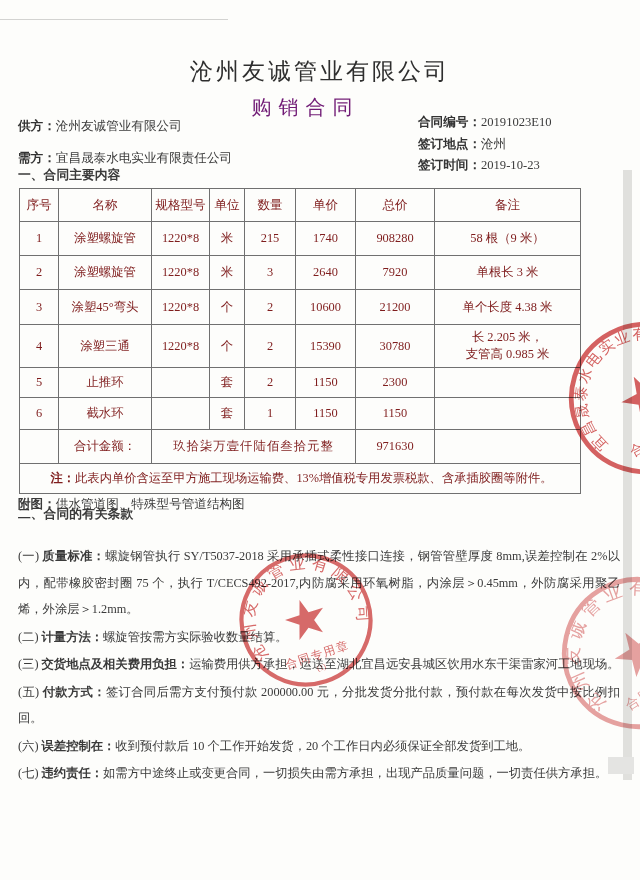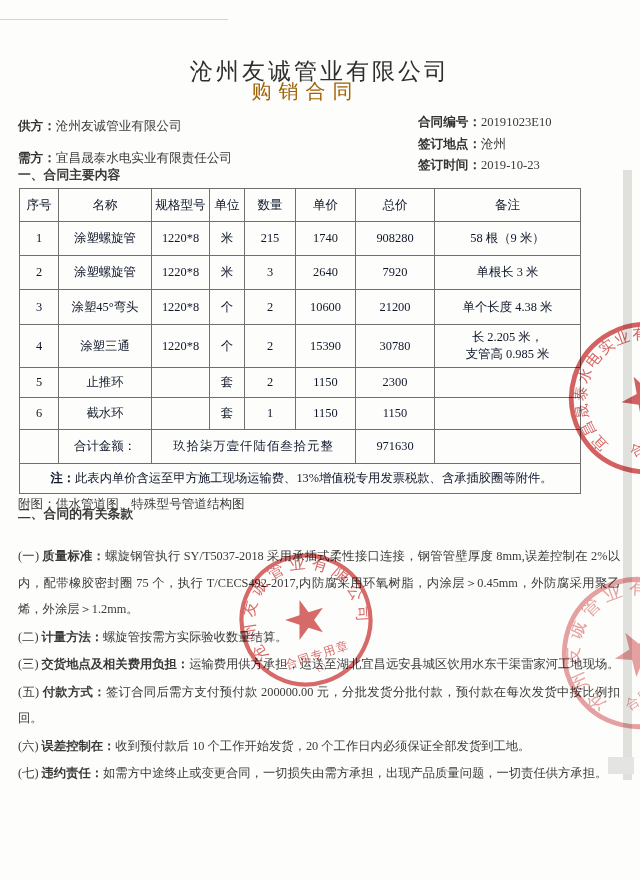--- a/index.html
+++ b/index.html
@@ -5,48 +5,48 @@
   html,body{margin:0;padding:0;background:#e9e9e7;}
   .page{
     position:relative;width:640px;height:880px;margin:0 auto;
     background:#fdfdfb;overflow:hidden;
     font-family:"Liberation Serif","DejaVu Serif",serif;
     color:#3a3a3a;
   }
   .abs{position:absolute;}
   
   .title1{top:56px;left:0;width:640px;text-align:center;font-size:23px;letter-spacing:3px;color:#2e2e2e;}
-  .title2{top:78px;left:0;width:611px;text-align:center;font-size:20px;letter-spacing:7px;color:#a16207;}
+  .title2{top:94px;left:0;width:611px;text-align:center;font-size:20px;letter-spacing:7px;color:#701a75;}
   
   .meta{font-size:12.6px;color:#3a3a3a;}
   .meta b{font-weight:bold;color:#333;}
   .supplier-line{top:118px;left:18px;}
   .buyer-line{top:150px;left:18px;}
   .sec1{top:167px;left:18px;font-weight:bold;font-size:12.8px;}
   .m-right1{top:114px;left:418px;}
   .m-right2{top:136px;left:418px;}
   .m-right3{top:157px;left:418px;}
   
   table.main{
     position:absolute;top:188px;left:19px;width:561px;
     border-collapse:collapse;table-layout:fixed;
-    font-size:12.4px;color:#0f172a;padding-left:16px;
+    font-size:12.4px;color:#7f1d1d;padding-left:16px;
   }
   table.main td,table.main th{
     border:1px solid #707070;text-align:center;vertical-align:middle;
     padding:0 2px;font-weight:normal;overflow:hidden;
   }
   table.main th{font-size:12.6px;}
   .remark{white-space:pre-line;line-height:1.35;}
   .note-cell{text-align:center;padding-left:5px !important;font-size:12.3px;}
   .note-cell b{font-weight:bold;}
   .totalcn{letter-spacing:1px;}
   
   .attach{top:496px;left:18px;font-size:12.6px;}
-  .attach b{font-weight:normal;}
+  .attach b{font-weight:bold;}
   .sec2{top:506px;left:18px;font-weight:bold;font-size:12.8px;}
   .terms{top:543px;left:18px;width:602px;font-size:12.3px;line-height:26.5px;text-align:justify;}
   .term{margin:0 0 1px 0;}
   .term .tlabel{font-weight:bold;}
   .term.hang{padding-left:30px;text-indent:-30px;}
   
   .seal{position:absolute;mix-blend-mode:multiply;pointer-events:none;}
   .seal svg{display:block;}
   .seal .ring{font-size:23px;letter-spacing:7px;fill:#cf4646;}
   .seal .ring14{font-size:18.5px;letter-spacing:2.5px;fill:#cf4646;}

